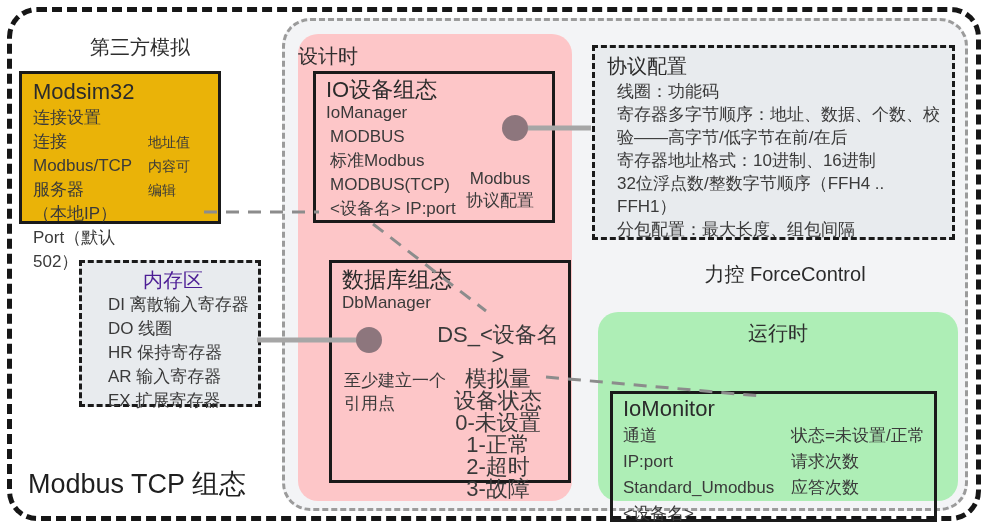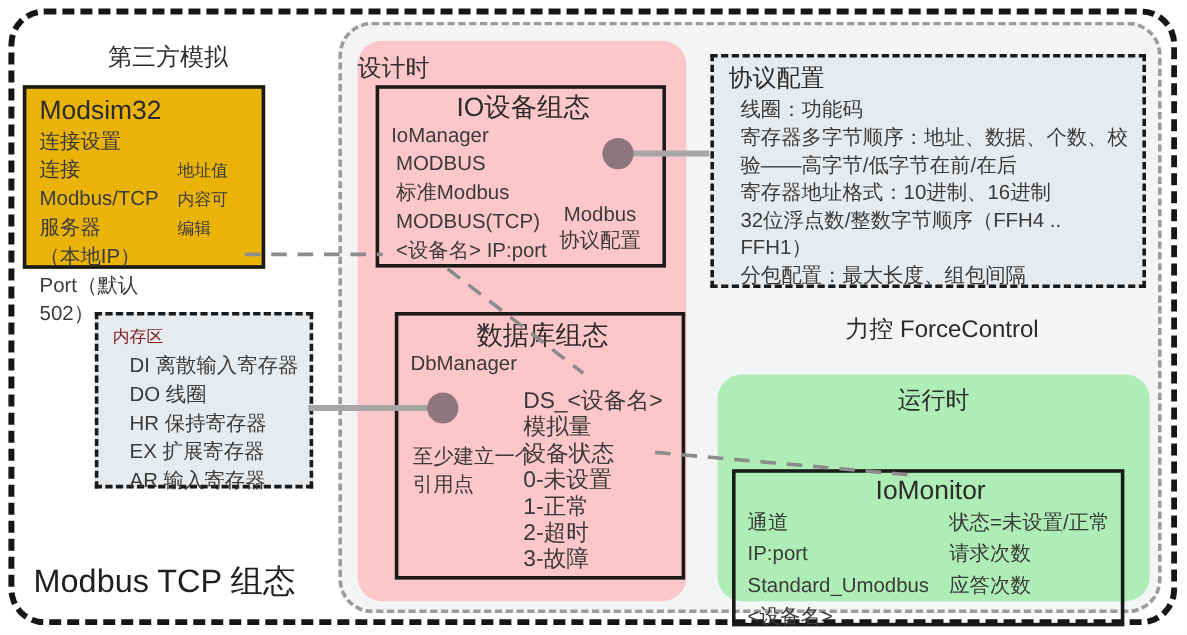--- a/index.html
+++ b/index.html
@@ -25,51 +25,51 @@
   .modsim-title{font-size:22px;line-height:29px;color:#2b2b2b;}
   .modsim-cols{display:flex;}
   .modsim-left{flex:1;font-size:17px;line-height:24px;}
   .modsim-right{width:62px;font-size:14px;line-height:24px;margin-top:24px;}
 
   
   .memory-box{
     left:79px;top:260px;width:182px;height:147px;box-sizing:border-box;
     border:3px dashed #1a1a1a;background:#e8ebee;padding:4px 6px 0 12px;
   }
-  .memory-title{font-size:14px;line-height:26px;color:#7f1d1d;}
+  .memory-title{font-size:20px;line-height:26px;color:#4c1d95;text-align:center;}
   .memory-items{font-size:17px;line-height:24px;padding-left:14px;}
 
   .bottom-title{left:28px;top:466px;font-size:27px;color:#1f1f1f;}
 
   
   .fc-container{
     left:282px;top:18px;width:686px;height:493px;box-sizing:border-box;
     border:3px dashed #9b9b9b;border-radius:28px;background:#f3f4f6;
   }
   .fc-label{left:660px;top:261px;width:250px;text-align:center;font-size:20px;color:#2b2b2b;}
 
   
   .design-panel{left:298px;top:34px;width:274px;height:467px;background:#fdc6c8;border-radius:20px;}
   .design-label{left:298px;top:43px;width:274px;text-align:left;font-size:20px;color:#2e2e2e;}
 
   .io-box{
     left:313px;top:71px;width:242px;height:152px;box-sizing:border-box;
     border:3px solid #1a1a1a;padding:2px 6px 0 10px;
   }
-  .box-title{font-size:22px;line-height:27px;color:#2b2b2b;text-align:center;}
+  .box-title{font-size:22px;line-height:27px;color:#2b2b2b;}
   .box-subtitle{font-size:17px;line-height:20px;color:#3a3a3a;}
   .io-items{font-size:17px;line-height:24px;padding-left:4px;margin-top:2px;}
   .io-note{position:absolute;right:10px;bottom:8px;width:84px;text-align:center;font-size:17px;line-height:22px;}
 
   .db-box{
     left:313px;top:260px;width:242px;height:223px;box-sizing:border-box;
     border:3px solid #1a1a1a;padding:3px 6px 0 10px;position:absolute;margin-left:16px;
   }
   .db-note{position:absolute;left:12px;top:106px;font-size:17px;line-height:23px;}
-  .db-items{position:absolute;right:8px;top:61px;width:124px;font-size:19px;line-height:22px;}
+  .db-items{position:absolute;right:8px;top:61px;width:124px;text-align:center;font-size:22px;line-height:22px;}
 
   
   .protocol-box{
     left:592px;top:45px;width:363px;height:195px;box-sizing:border-box;
     border:3px dashed #1a1a1a;background:#e8ebee;padding:6px 10px 0 12px;
   }
   .protocol-title{font-size:20px;line-height:25px;color:#2b2b2b;}
   .protocol-items{font-size:17px;line-height:23px;padding-left:10px;margin-top:1px;}
 
   
@@ -109,22 +109,22 @@
     </div>
   </div>
 </div>
 
 <div class="abs memory-box">
   <div class="memory-title">内存区</div>
   <div class="memory-items">
     <div>DI 离散输入寄存器</div>
     <div>DO 线圈</div>
     <div>HR 保持寄存器</div>
+    <div>AR 输入寄存器</div>
     <div>EX 扩展寄存器</div>
-    <div>AR 输入寄存器</div>
   </div>
 </div>
 
 <div class="abs bottom-title">Modbus TCP 组态</div>
 
 <div class="abs fc-container"></div>
 <div class="abs fc-label">力控 ForceControl</div>
 
 <div class="abs design-panel"></div>
 <div class="abs design-label">设计时</div>

